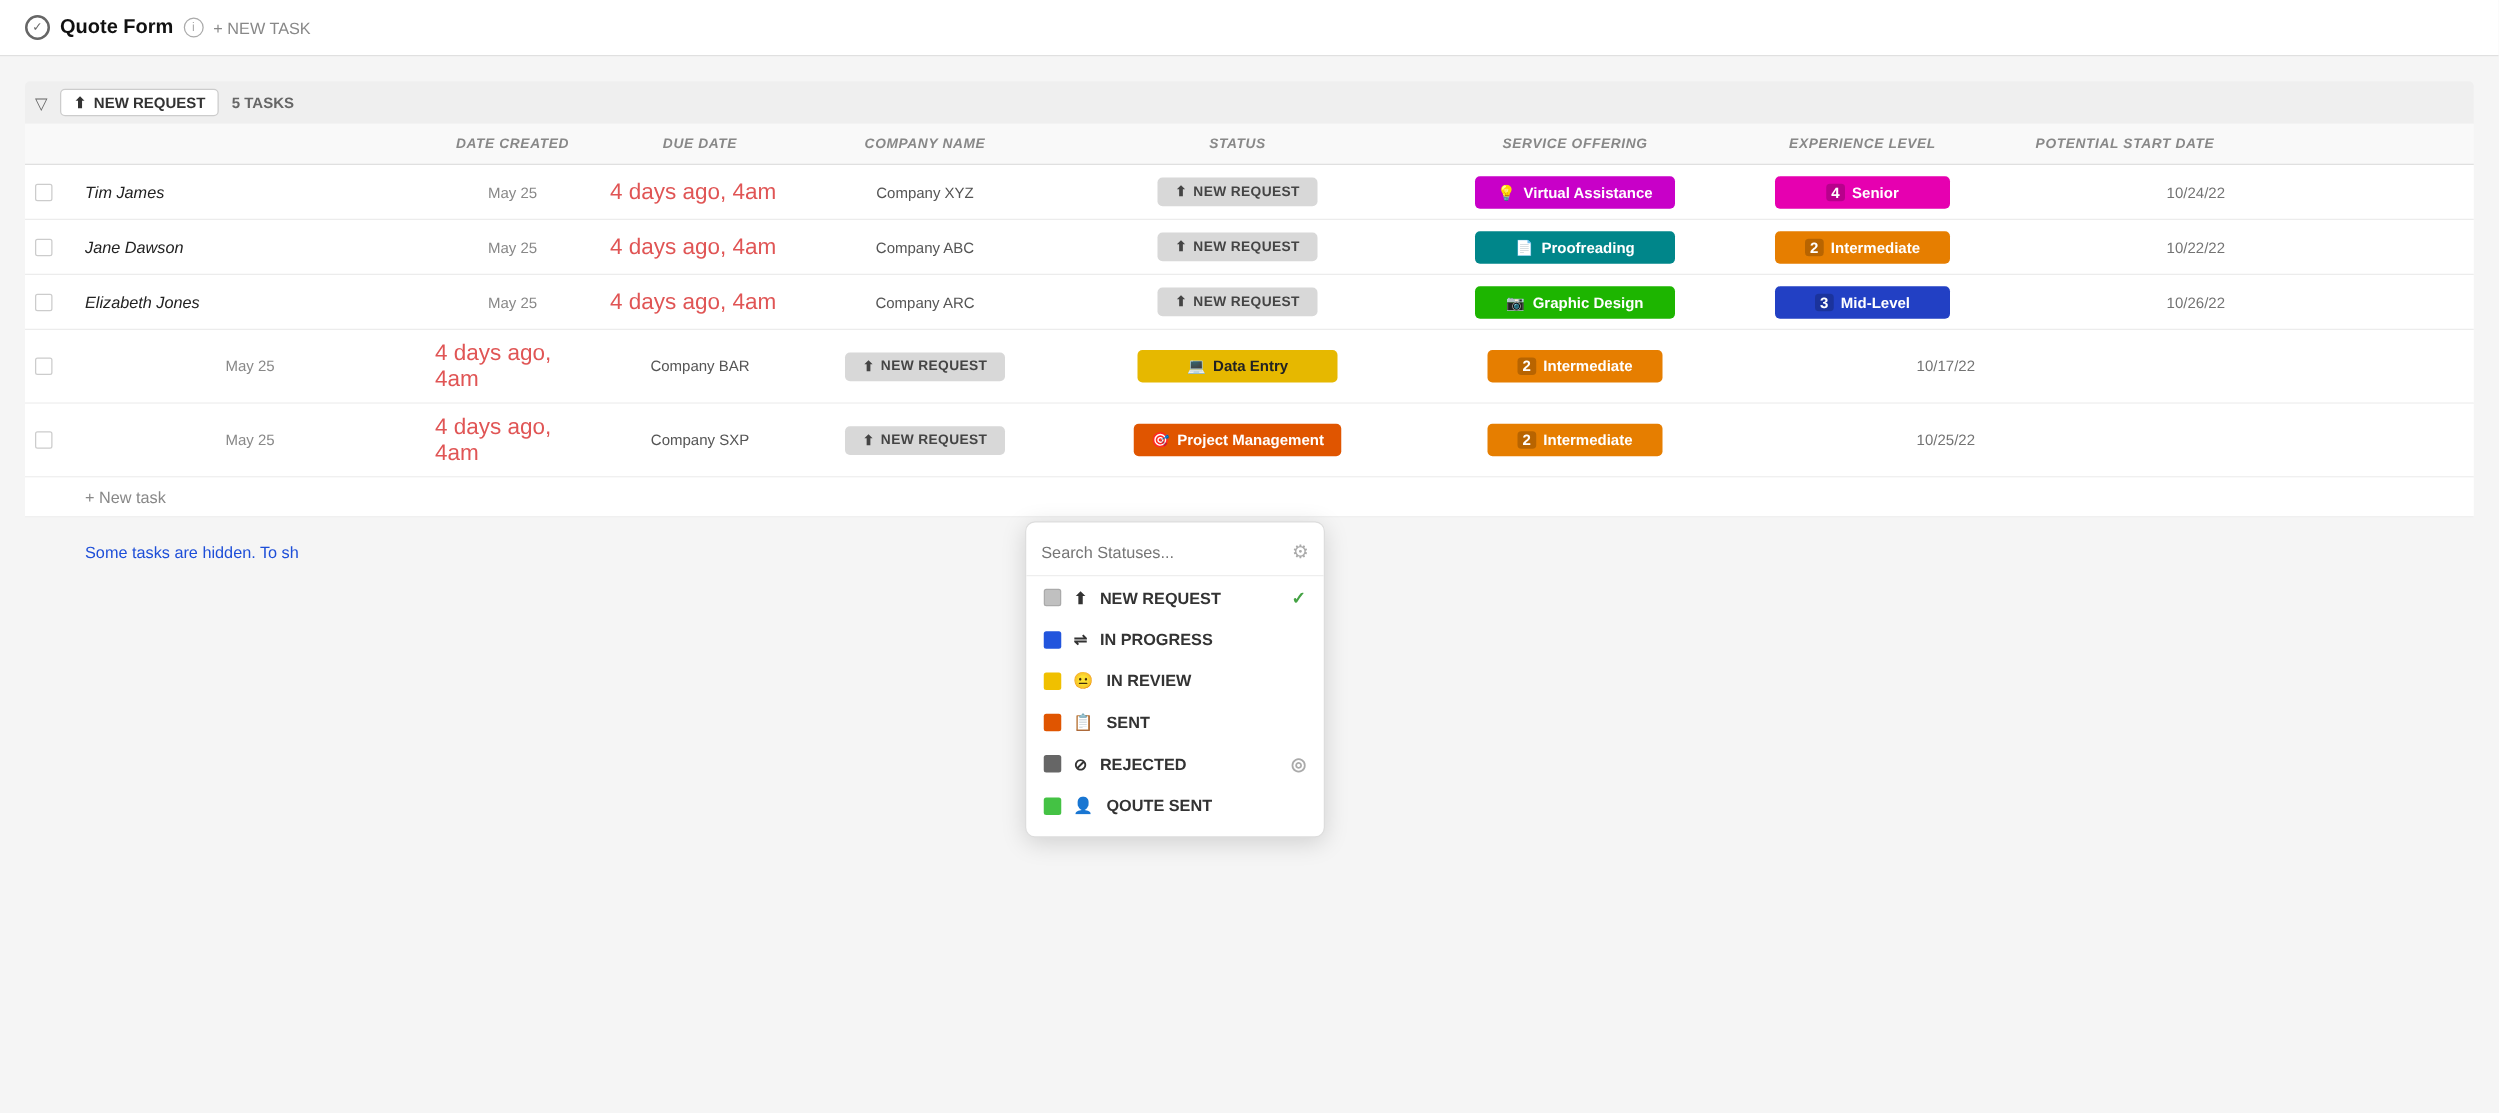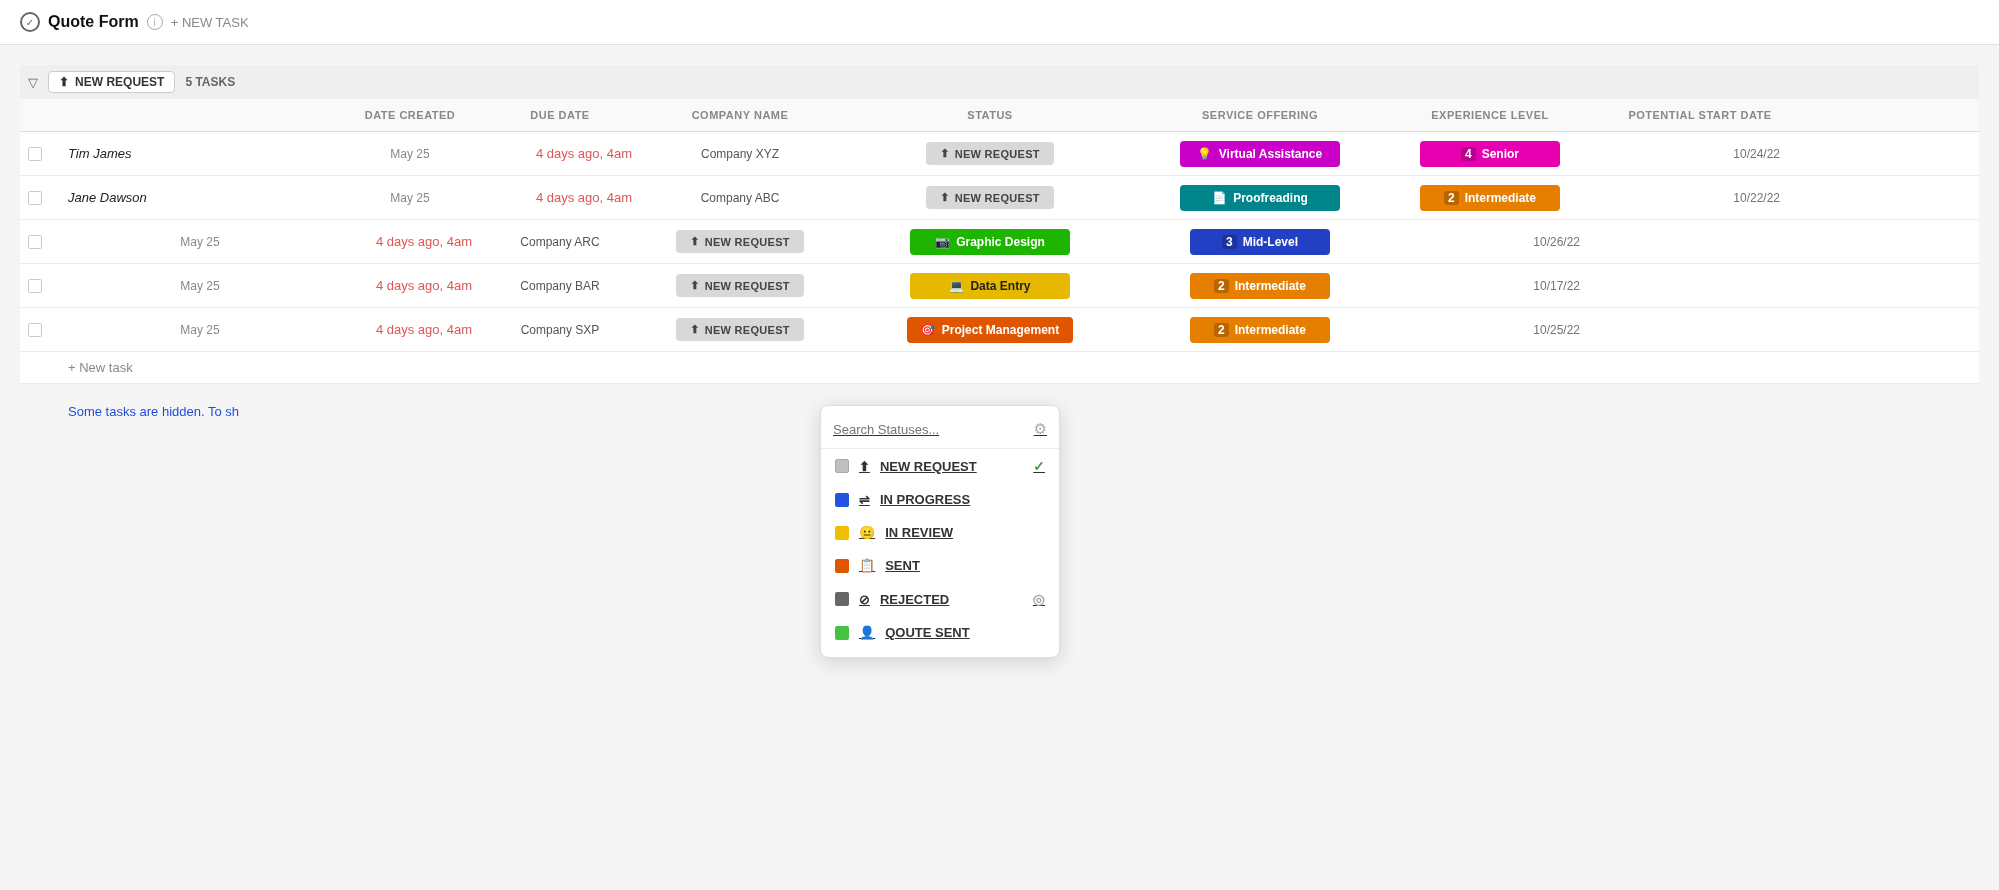--- a/index.html
+++ b/index.html
@@ -91,20 +91,21 @@
       color: #666;
       font-weight: 600;
     }
 
     .col-headers {
       display: grid;
       grid-template-columns: 40px 280px 140px 160px 200px 300px 240px 220px 200px 1fr;
       background: #f9f9f9;
       border-bottom: 1px solid #e0e0e0;
       padding: 6px 0;
+      font-style: italic;
     }
 
     .col-header {
       font-size: 11px;
       font-weight: 600;
       color: #888;
       text-transform: uppercase;
       letter-spacing: 0.5px;
       padding: 4px 8px;
       text-align: center;
@@ -143,23 +144,23 @@
       font-style: italic;
     }
 
     .date-text {
       font-size: 12px;
       color: #888;
       justify-content: center;
     }
 
     .due-date-overdue {
-      font-size: 13px;
+      font-size: 18px;
       color: #e05555;
-      justify-content: flex-end;
+      justify-content: flex-start;
     }
 
     .company-text {
       font-size: 12px;
       color: #555;
       justify-content: center;
     }
 
     .status-cell {
       justify-content: center;
@@ -236,30 +237,29 @@
 
     .hidden-tasks-note {
       padding: 20px 48px;
       color: #1d4ed8;
       font-size: 13px;
     }
 
     
     .dropdown-overlay {
       position: absolute;
-      top: 360px;
+      top: 372px;
       left: 820px;
       background: #fff;
       border: 1px solid #ddd;
       border-radius: 8px;
       box-shadow: 0 4px 20px rgba(0,0,0,0.15);
       width: 240px;
       z-index: 100;
       padding: 10px 0 8px;
-      text-decoration: underline;
     }
 
     .search-row {
       display: flex;
       align-items: center;
       padding: 4px 12px 10px;
       gap: 8px;
       border-bottom: 1px solid #eee;
     }
 
@@ -424,20 +424,23 @@
     </div>
     <div class="task-cell potential-date">
       <span>10/22/22</span>
     </div>
     <div class="task-cell"></div>
   </div>
       <div class="task-row">
     <div class="task-cell">
       <div class="task-checkbox"></div>
     </div>
+    <div class="task-cell">
+      <span class="task-name">Elizabeth Jones</span>
+    </div>
     <div class="task-cell date-text">
       <span>May 25</span>
     </div>
     <div class="task-cell due-date-overdue">
       <span>4 days ago, 4am</span>
     </div>
     <div class="task-cell company-text">
       <span>Company ARC</span>
     </div>
     <div class="task-cell status-cell">

